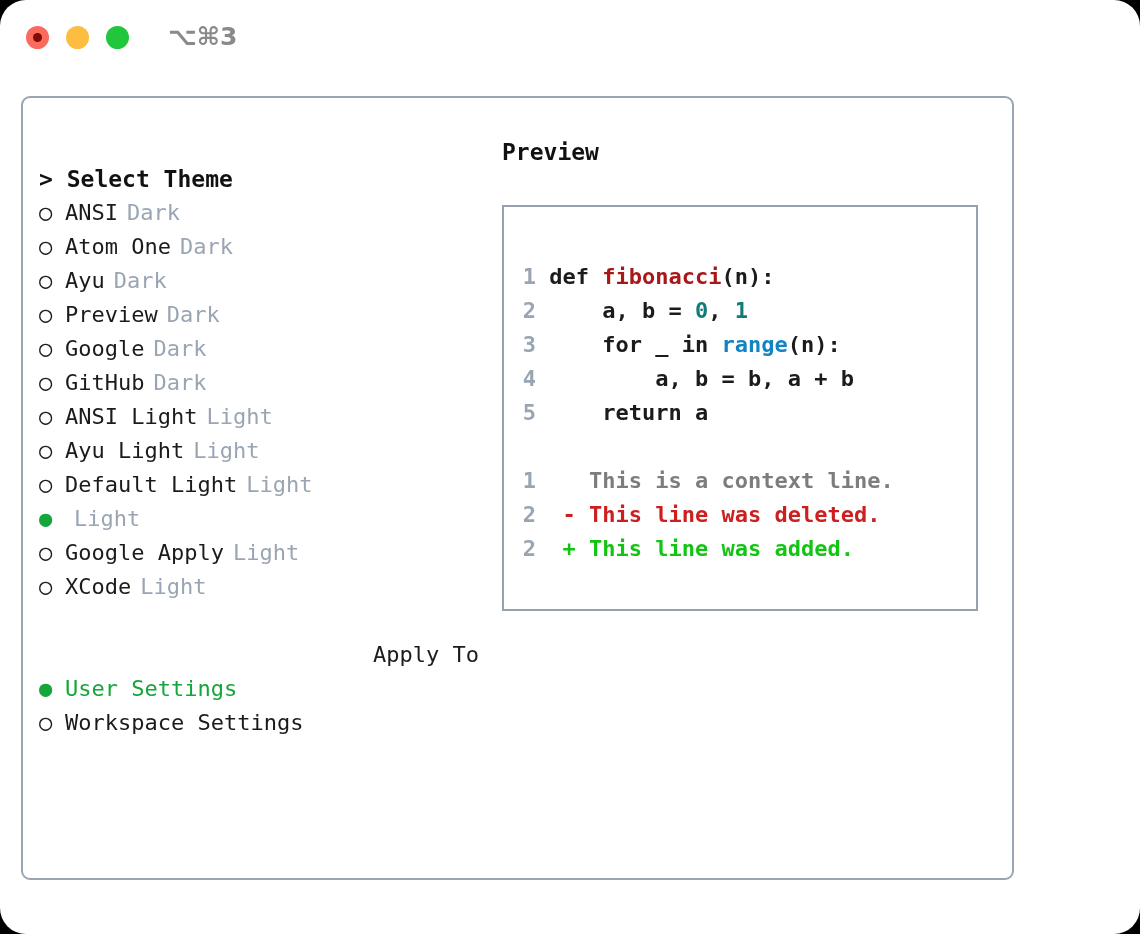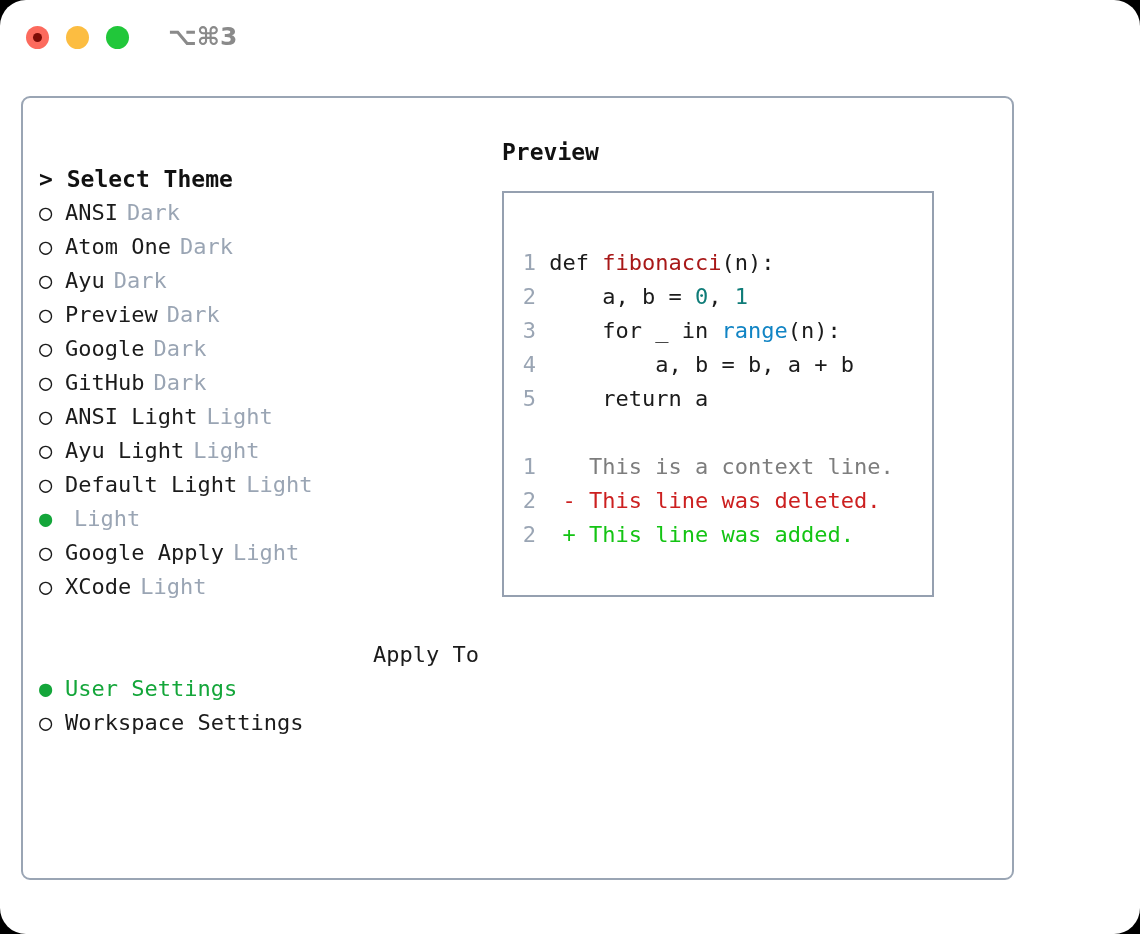--- a/index.html
+++ b/index.html
@@ -162,27 +162,28 @@
   }
 
   
   .preview-title {
     font-size: 23px;
     font-weight: bold;
     color: #111111;
     line-height: 34px;
   }
   .preview-box {
-    margin-top: 22px;
-    width: 432px;
+    margin-top: 36px;
+    width: 476px;
     height: 406px;
     border: 2px solid #95a0b0;
     box-sizing: border-box;
     background: #ffffff;
     position: relative;
+    font-weight: bold;
   }
   .code {
     position: absolute;
     left: 14px;
     top: 53px;
     font-size: 22px;
     line-height: 34px;
     white-space: pre;
   }
   .code-line { display: block; white-space: pre; }

